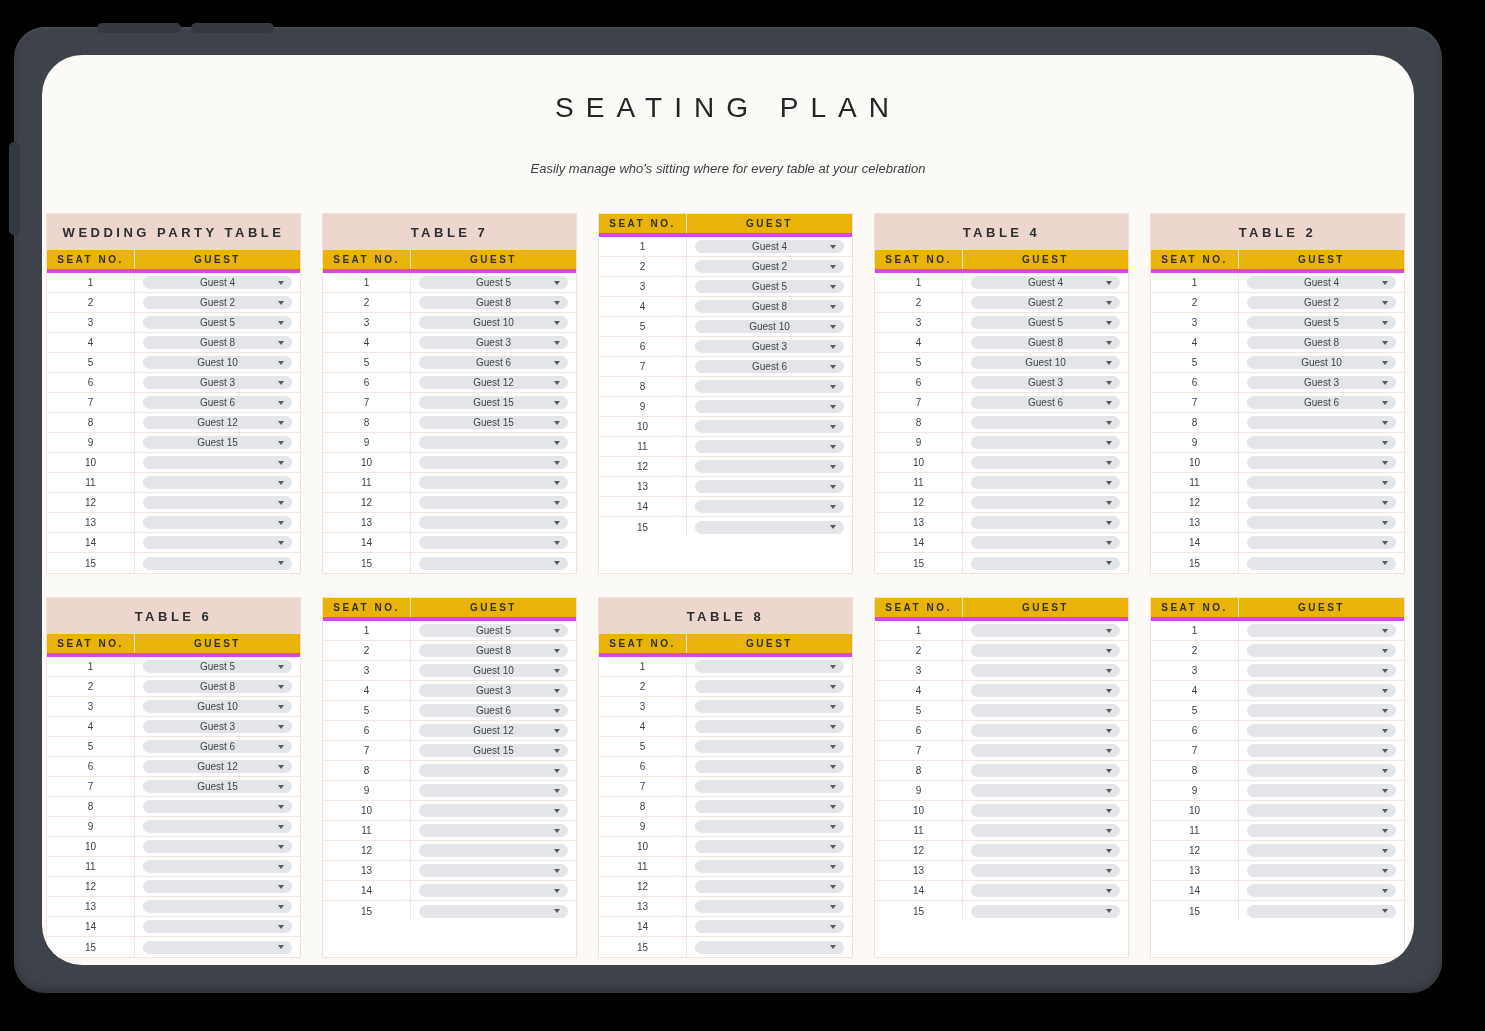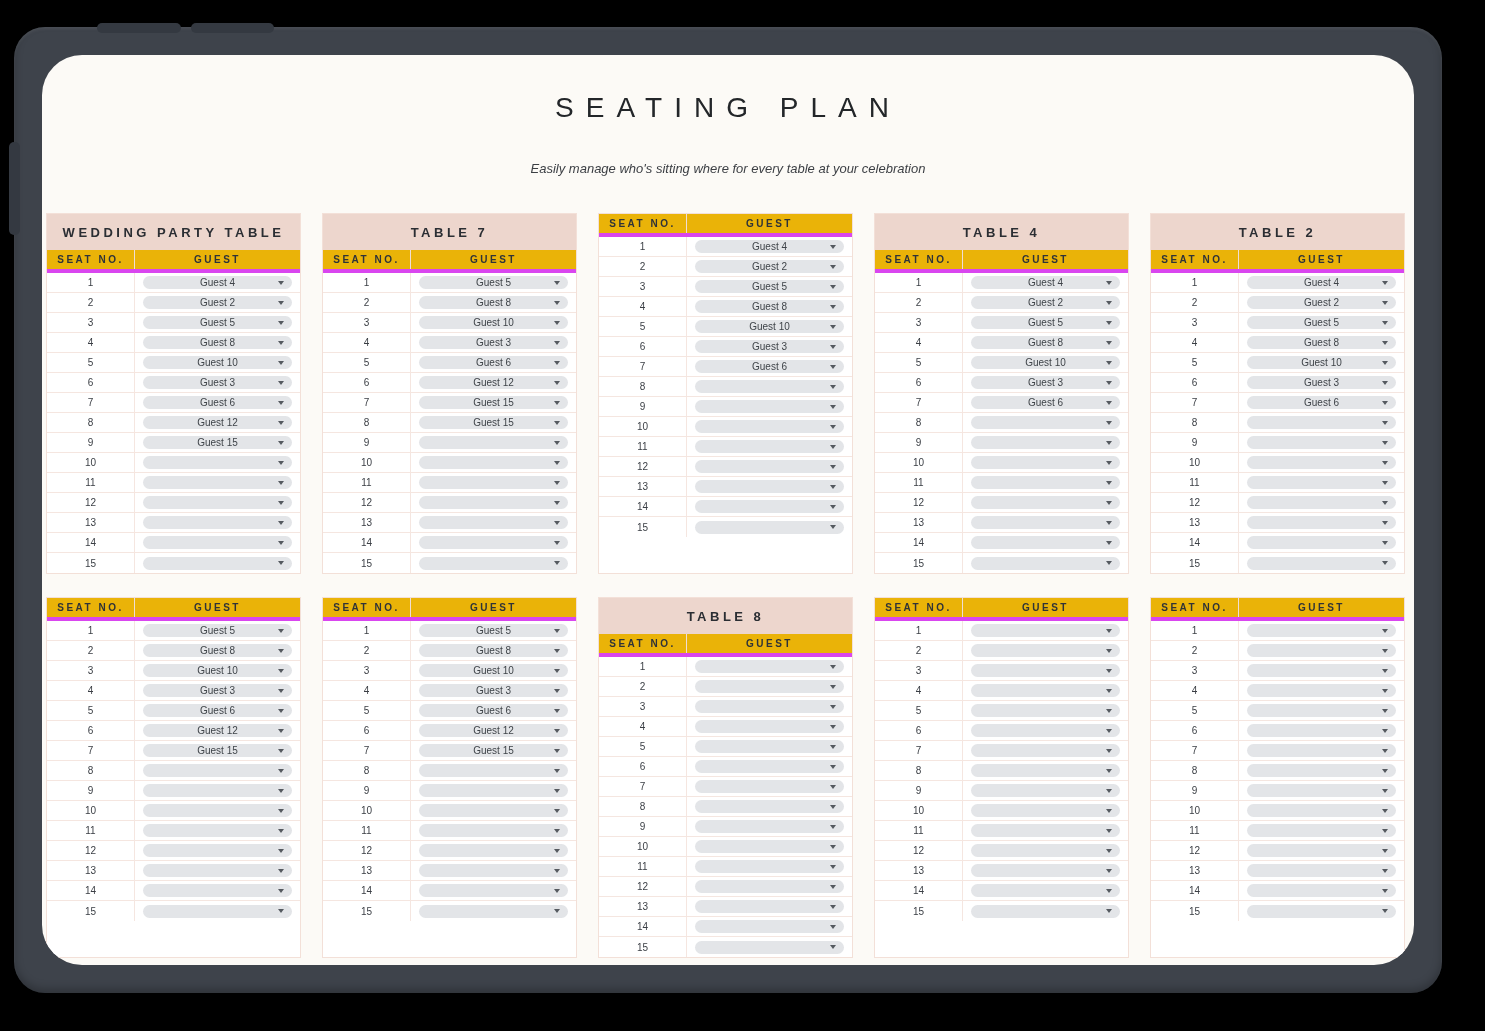--- a/index.html
+++ b/index.html
@@ -804,20 +804,23 @@
                 <div class="pill">
                   <span class="pill-text"></span>
                   <span class="caret"></span>
                 </div>
               </div>
             </div>
           </div>
   </div>
 
   <div class="card">
+    <div class="band">
+      <span class="t-title">TABLE 6</span>
+    </div>
     <div class="subhead">
       <div class="sh-seat">
         <span>SEAT NO.</span>
       </div>
       <div class="sh-guest">
         <span>GUEST</span>
       </div>
     </div>
     <div class="t-body">
             <div class="row">

